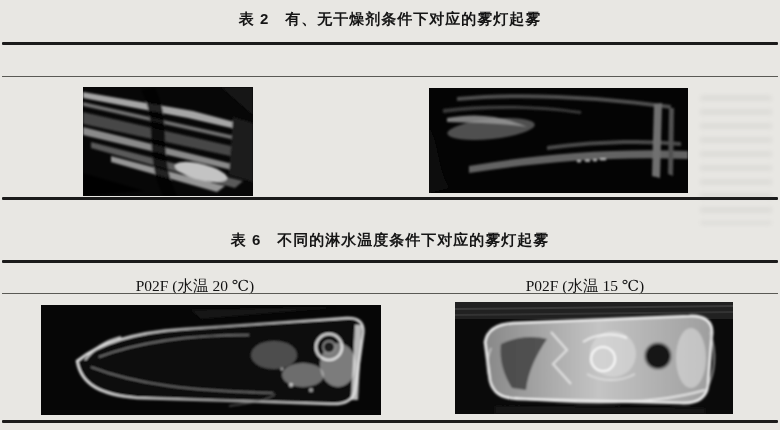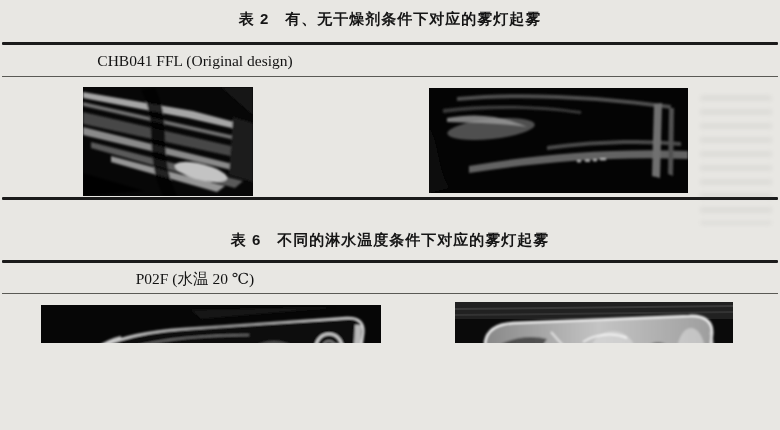--- a/index.html
+++ b/index.html
@@ -4,21 +4,21 @@
 <style>
   * { margin: 0; padding: 0; box-sizing: border-box; }
   html, body { width: 780px; height: 430px; }
   body {
     font-family: "Liberation Serif", "DejaVu Serif", serif;
     background: #e8e7e3;
   }
   .page {
     position: relative;
     width: 780px;
-    height: 343px;
+    height: 430px;
     background: #e8e7e3;
     overflow: hidden;
   }
   .tbl-title {
     position: absolute;
     left: 0;
     width: 780px;
     text-align: center;
     font-family: "Liberation Sans", "DejaVu Sans", sans-serif;
     font-weight: bold;
@@ -67,21 +67,20 @@
 </head>
 <body>
 
 <div class="page">
 
   <div class="tbl-title" style="top:10px">表 2　有、无干燥剂条件下对应的雾灯起雾</div>
 
   <div class="rule thick" style="top:42px"></div>
 
   <div class="hdr-row" style="top:52px">
-    <div class="hdr">CHB041 FFL (Original design)</div>
   </div>
 
   <div class="rule thin" style="top:76px"></div>
 
   <svg class="photo" style="left:83px;top:87px" width="170" height="109" viewBox="0 0 170 109" role="img" aria-label="tail-lamp-photo-original-design-fogged">
     <defs>
       <filter id="blA" x="-10%" y="-10%" width="120%" height="120%">
           <feGaussianBlur stdDeviation="1.1"></feGaussianBlur>
         </filter>
     </defs>
@@ -128,22 +127,23 @@
   </svg>
 
   <div class="rule thick" style="top:197px"></div>
 
   <div class="bleed" style="left:700px;top:95px;width:72px;height:130px"></div>
 
   <div class="tbl-title" style="top:231px">表 6　不同的淋水温度条件下对应的雾灯起雾</div>
 
   <div class="rule thick" style="top:260px"></div>
 
-  <div class="hdr-row" style="top:269px">
+  <div class="hdr-row" style="top:276px">
     <div class="hdr">P02F (水温 20 ℃)</div>
+    <div class="hdr">P02F (水温 15 ℃)</div>
   </div>
 
   <div class="rule thin" style="top:293px"></div>
 
   <svg class="photo" style="left:41px;top:305px" width="340" height="110" viewBox="0 0 340 110" role="img" aria-label="fog-lamp-photo-water-temp-20c">
     <defs>
       <filter id="blC" x="-10%" y="-10%" width="120%" height="120%">
           <feGaussianBlur stdDeviation="1"></feGaussianBlur>
         </filter>
       <linearGradient id="strC" x1="0" y1="0" x2="1" y2="0">

